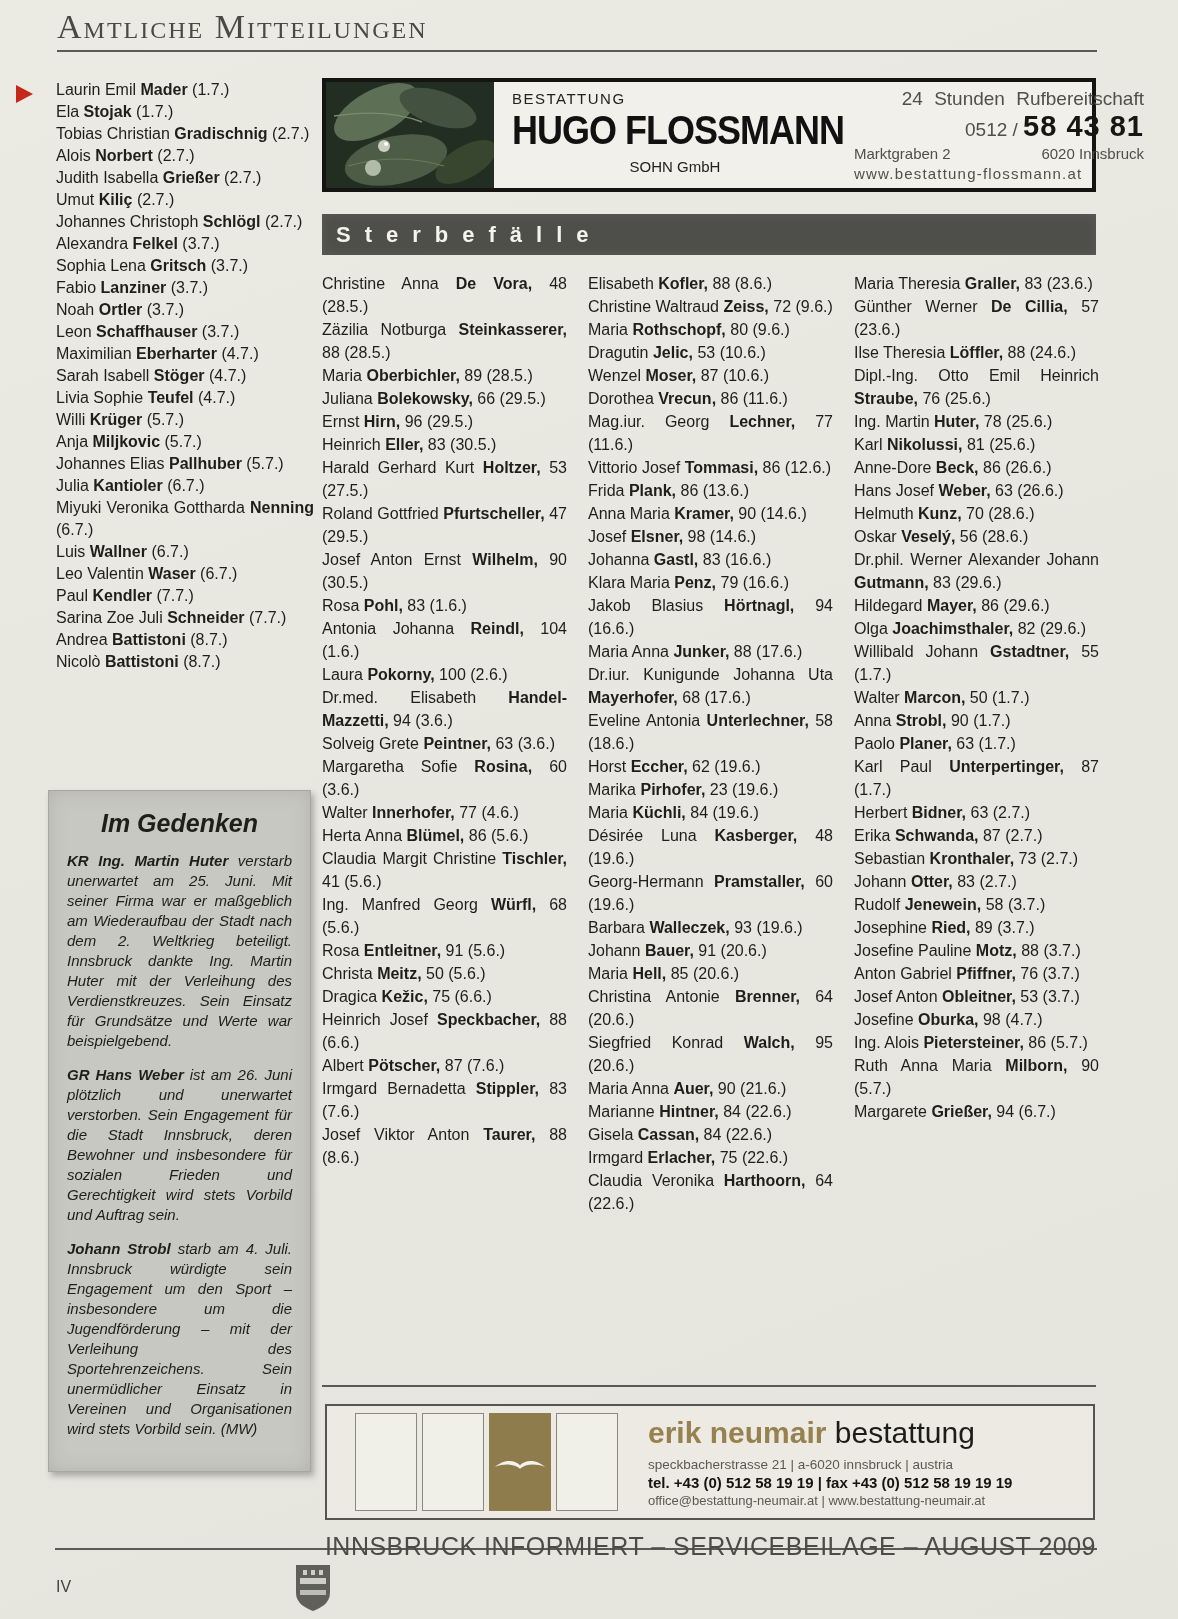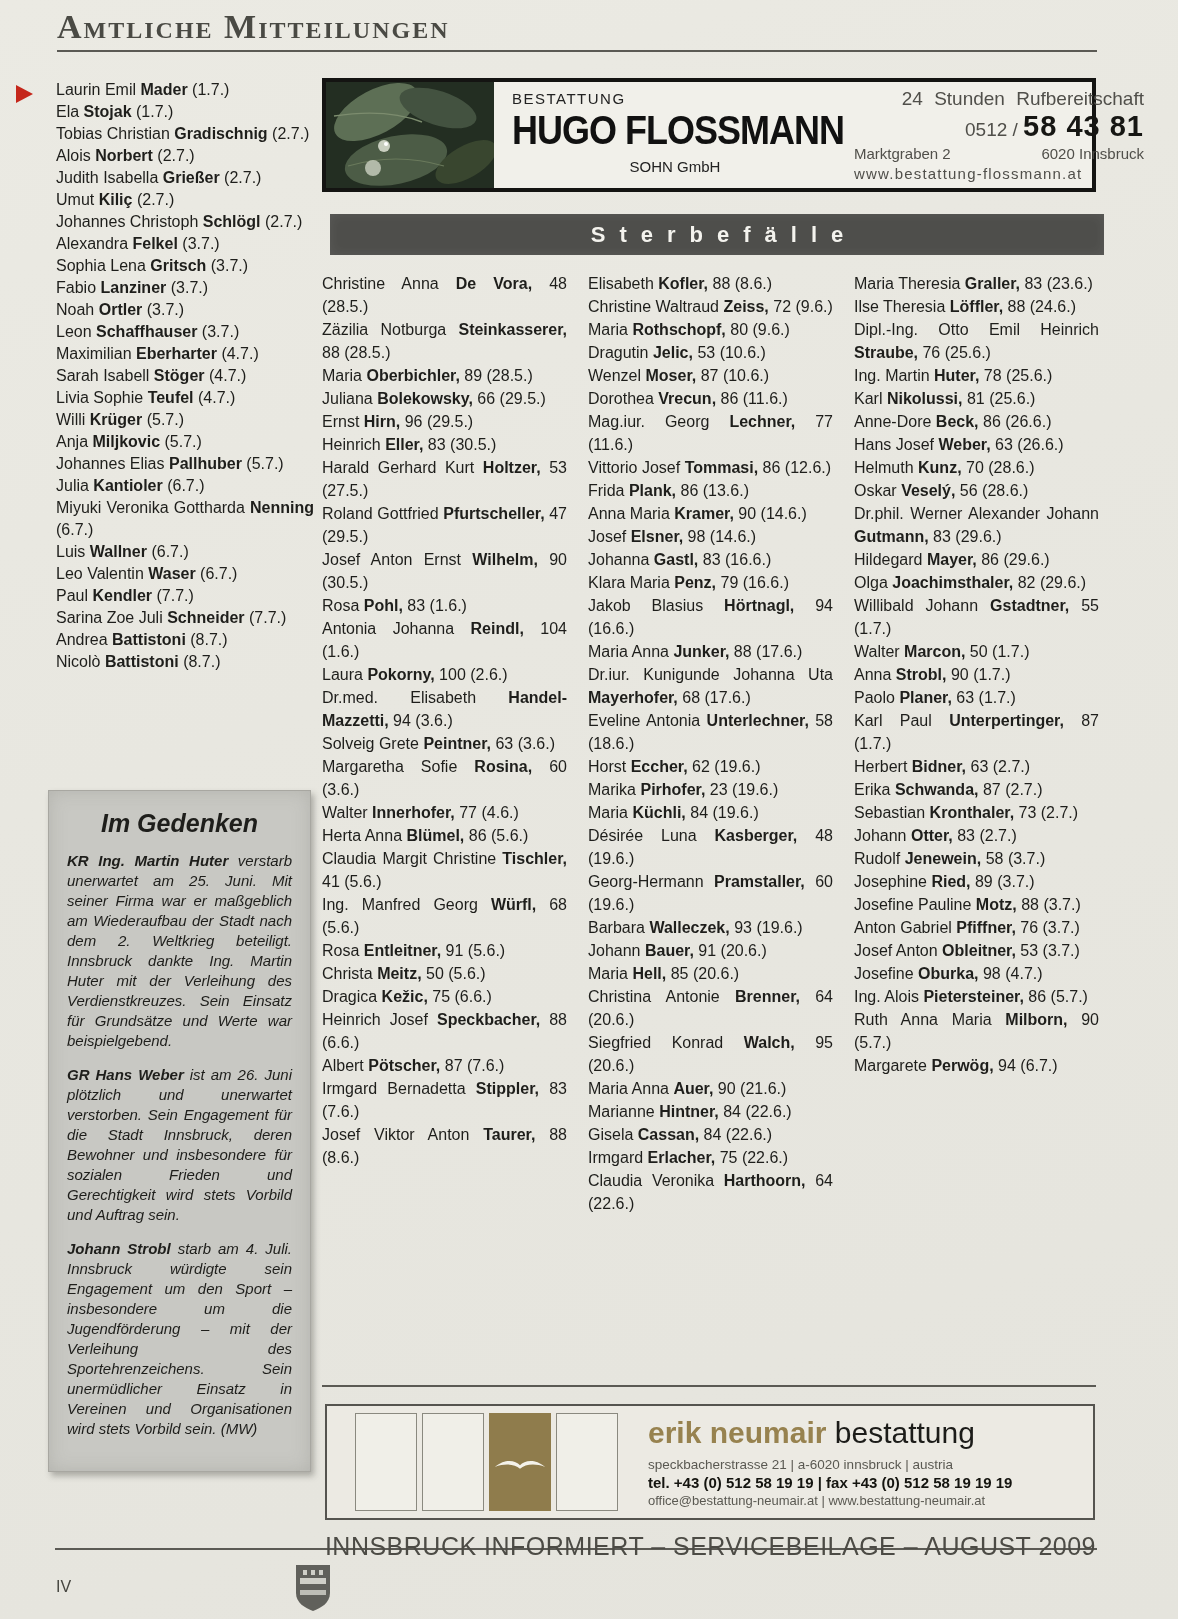--- a/index.html
+++ b/index.html
@@ -7,21 +7,21 @@
   .page {
     position:relative; width:1178px; height:1619px; margin:0 auto;
     background:#e8e7e0;
     background-image:linear-gradient(160deg,#ebeae3 0%,#e8e7e0 40%,#e5e4dd 100%);
     font-family:"Liberation Sans", sans-serif; color:#1e1e1b; overflow:hidden;
   }
   
   .hdr-title {
     position:absolute; left:57px; top:8px;
     font-family:"Liberation Serif", serif; font-variant:small-caps;
-    font-size:34px; letter-spacing:2px; color:#4a4a44; font-weight:700;
+    font-size:34px; letter-spacing:2px; color:#4a4a44; font-weight:400;
   }
   .hdr-rule { position:absolute; left:57px; top:50px; width:1040px; height:2px; background:#5b5a54; }
   
   .arrow {
     position:absolute; left:16px; top:85px; width:0; height:0;
     border-left:17px solid #c5271b; border-top:9px solid transparent; border-bottom:9px solid transparent;
   }
   .births { position:absolute; left:56px; top:79px; width:258px; font-size:16px; line-height:22px; }
   .entry { text-align:justify; }
   .entry b { font-weight:700; }
@@ -48,22 +48,22 @@
   .floss-sub { font-size:15px; color:#222; text-align:center; margin-top:9px; padding-right:6px; }
   .floss-info { flex:0 0 300px; padding:6px 10px 4px 0; color:#504f4a; }
   .floss-service { font-size:19px; word-spacing:6px; text-align:right; }
   .floss-phoneline { text-align:right; margin-top:0px; white-space:nowrap; }
   .floss-phone-prefix { font-size:19px; color:#504f4a; }
   .floss-phone-num { font-size:29px; font-weight:800; color:#161613; letter-spacing:1px; }
   .floss-addr { display:flex; justify-content:space-between; font-size:15px; margin-top:2px; }
   .floss-web { font-size:15px; letter-spacing:1.2px; margin-top:3px; }
   
   .bar {
-    position:absolute; left:330px; top:214px; width:774px; height:41px;
-    background:#4e4e4b; display:flex; align-items:center; justify-content:center;
+    position:absolute; left:322px; top:214px; width:774px; height:41px;
+    background:#4e4e4b; display:flex; align-items:center; 
     box-shadow:inset 0 0 12px rgba(255,255,255,.08);
   }
   .bar-title { color:#f4f3ee; font-size:22px; font-weight:700; letter-spacing:14px; padding-left:14px; }
   
   .deaths { position:absolute; left:322px; top:272px; width:778px; display:flex; gap:21px; }
   .death-col { width:245px; font-size:16px; line-height:23px; }
   
   .mid-rule { position:absolute; left:322px; top:1385px; width:774px; height:2px; background:#5b5a54; }
   .neumair {
     position:absolute; left:325px; top:1404px; width:770px; height:116px;
@@ -228,20 +228,21 @@
         <div class="entry">Christina Antonie <b>Brenner,</b> 64 (20.6.)</div>
         <div class="entry">Siegfried Konrad <b>Walch,</b> 95 (20.6.)</div>
         <div class="entry">Maria Anna <b>Auer,</b> 90 (21.6.)</div>
         <div class="entry">Marianne <b>Hintner,</b> 84 (22.6.)</div>
         <div class="entry">Gisela <b>Cassan,</b> 84 (22.6.)</div>
         <div class="entry">Irmgard <b>Erlacher,</b> 75 (22.6.)</div>
         <div class="entry">Claudia Veronika <b>Harthoorn,</b> 64 (22.6.)</div>
       </div>
     <div class="death-col">
         <div class="entry">Maria Theresia <b>Graller,</b> 83 (23.6.)</div>
+        <div class="entry">Günther Werner <b>De Cillia,</b> 57 (23.6.)</div>
         <div class="entry">Ilse Theresia <b>Löffler,</b> 88 (24.6.)</div>
         <div class="entry">Dipl.-Ing. Otto Emil Heinrich <b>Straube,</b> 76 (25.6.)</div>
         <div class="entry">Ing. Martin <b>Huter,</b> 78 (25.6.)</div>
         <div class="entry">Karl <b>Nikolussi,</b> 81 (25.6.)</div>
         <div class="entry">Anne-Dore <b>Beck,</b> 86 (26.6.)</div>
         <div class="entry">Hans Josef <b>Weber,</b> 63 (26.6.)</div>
         <div class="entry">Helmuth <b>Kunz,</b> 70 (28.6.)</div>
         <div class="entry">Oskar <b>Veselý,</b> 56 (28.6.)</div>
         <div class="entry">Dr.phil. Werner Alexander Johann <b>Gutmann,</b> 83 (29.6.)</div>
         <div class="entry">Hildegard <b>Mayer,</b> 86 (29.6.)</div>
@@ -256,21 +257,21 @@
         <div class="entry">Sebastian <b>Kronthaler,</b> 73 (2.7.)</div>
         <div class="entry">Johann <b>Otter,</b> 83 (2.7.)</div>
         <div class="entry">Rudolf <b>Jenewein,</b> 58 (3.7.)</div>
         <div class="entry">Josephine <b>Ried,</b> 89 (3.7.)</div>
         <div class="entry">Josefine Pauline <b>Motz,</b> 88 (3.7.)</div>
         <div class="entry">Anton Gabriel <b>Pfiffner,</b> 76 (3.7.)</div>
         <div class="entry">Josef Anton <b>Obleitner,</b> 53 (3.7.)</div>
         <div class="entry">Josefine <b>Oburka,</b> 98 (4.7.)</div>
         <div class="entry">Ing. Alois <b>Pietersteiner,</b> 86 (5.7.)</div>
         <div class="entry">Ruth Anna Maria <b>Milborn,</b> 90 (5.7.)</div>
-        <div class="entry">Margarete <b>Perwög,</b> 94 (6.7.)</div>
+        <div class="entry">Margarete <b>Grießer,</b> 94 (6.7.)</div>
       </div>
   </div>
 
   <div class="mid-rule"></div>
 
   <div class="neumair">
     <div class="nm-boxes">
       <div class="nm-box"></div>
       <div class="nm-box"></div>
       <div class="nm-box gold">

